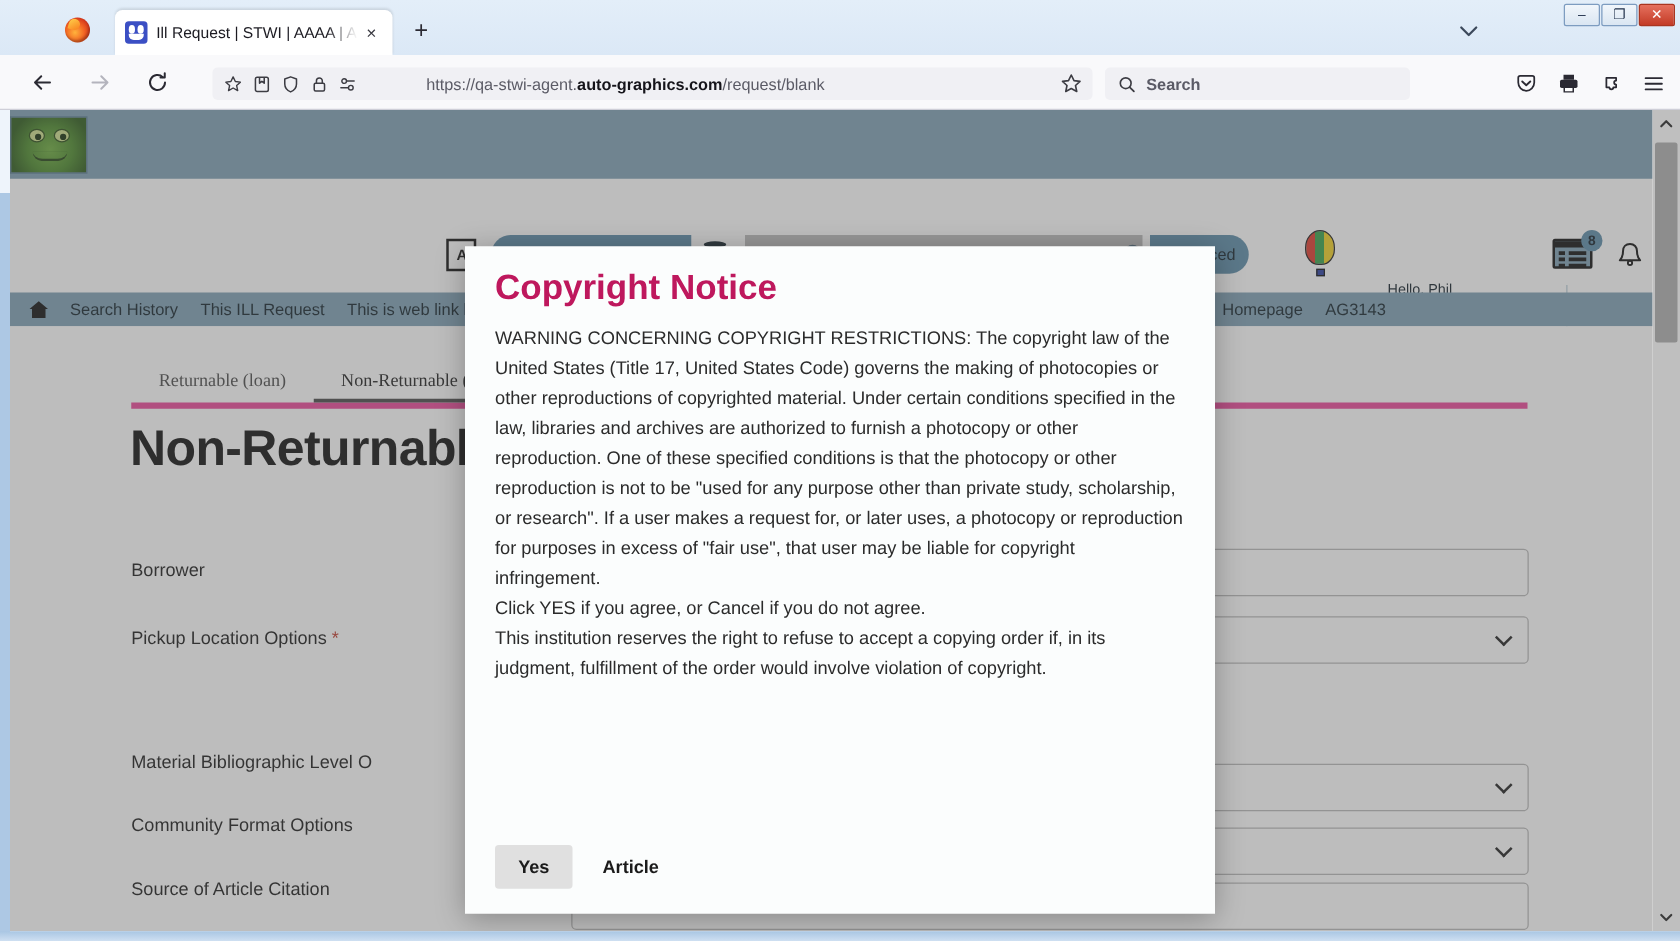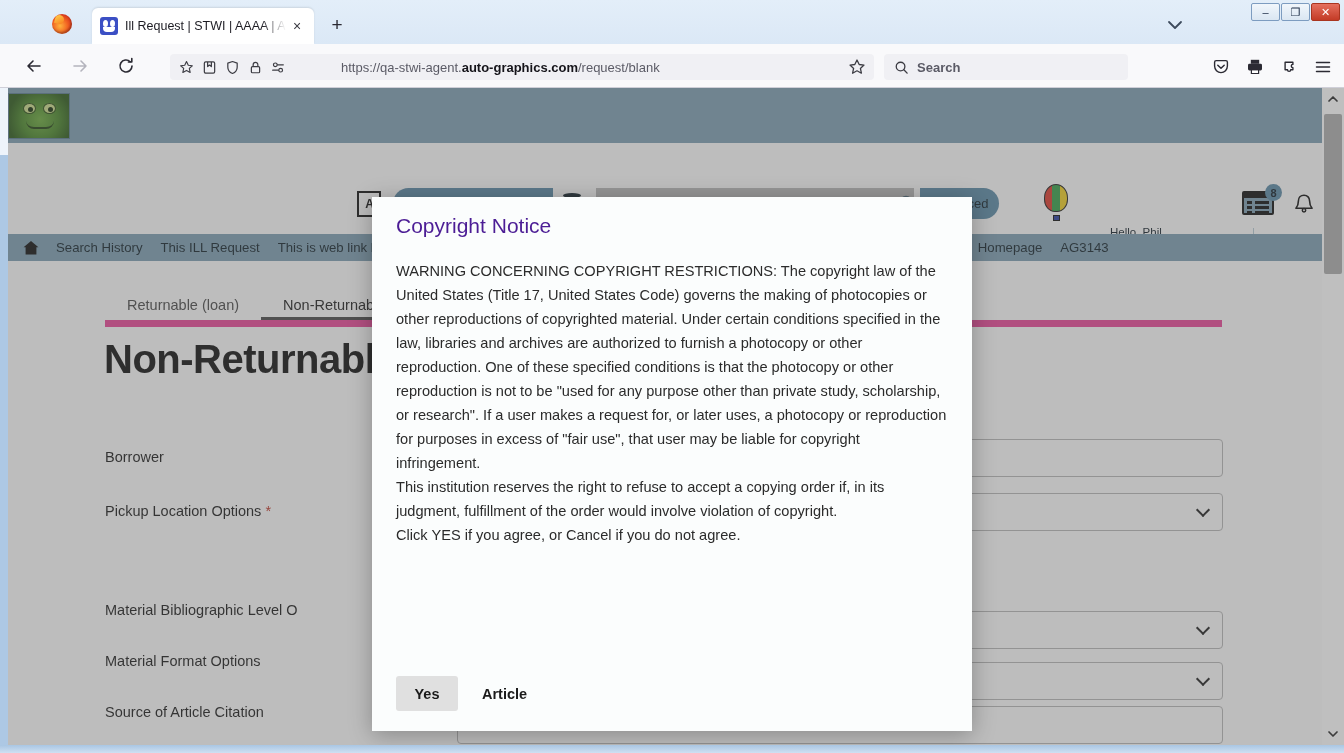--- a/index.html
+++ b/index.html
@@ -263,22 +263,23 @@
 
   
   #content {
     position:absolute; left:0; top:173px; width:1322px; height:484px;
     background:#fff;
   }
   #contentinner { position:absolute; inset:0; }
 
   #tabs {
     position:absolute; left:105px; top:30px; width:1117px; height:36px;
-    border-bottom:7px solid #ec4899;
+    border-bottom:5px solid #ec4899;
     display:flex;
+    font-family:Liberation Serif, serif;
   }
   .ptab {
     padding: 6px 22px 10px; font-size:14.5px; color:#4b4b4b;
   }
   .ptab.active { color:#222; border-bottom:3px solid #4a4a4a; }
 
   #pagetitle {
     position:absolute; left:104px; top:76px;
     font-size:40px; font-weight:700; color:#111; letter-spacing:-.5px;
   }
@@ -309,21 +310,21 @@
   }
 
   
   #modal {
     position:absolute; left:372px; top:109px; width:600px; height:534px;
     background:#fbfdfd; z-index:50;
     box-shadow: 0 4px 22px rgba(0,0,0,.28);
   }
   #modaltitle {
     position:absolute; left:24px; top:17px;
-    font-size:21px; font-weight:400; color:#4c1d95;
+    font-size:28px; font-weight:700; color:#be185d;
   }
   #modalbody {
     position:absolute; left:24px; top:62px; width:552px;
     font-size:14.6px; line-height:24px; color:#2b2b2b;
   }
   #modalbody p { margin:0; }
   #modalbtns { position:absolute; left:24px; top:479px; display:flex; align-items:center; gap:14px;font-weight:bold; }
   #yesbtn {
     width:62px; height:35px; background:#e0e0e0; border-radius:3px;
     display:flex;align-items:center;justify-content:center;
@@ -602,21 +603,21 @@
           <div class="flabel"><span>Pickup Location Options</span> <span class="req">*</span></div>
           <div class="fctl sel" style="top:-10px"></div>
         </div>
 
         <div class="frow" style="top:341px">
           <div class="flabel">Material Bibliographic Level O</div>
           <div class="fctl sel" style="top:9px"></div>
         </div>
 
         <div class="frow" style="top:392px">
-          <div class="flabel">Material Format Options</div>
+          <div class="flabel">Community Format Options</div>
           <div class="fctl sel" style="top:9px"></div>
         </div>
 
         <div class="frow" style="top:443px">
           <div class="flabel">Source of Article Citation</div>
           <div class="fctl" style="top:2px"></div>
         </div>
 
         <div class="frow" style="top:497px">
           
@@ -625,22 +626,22 @@
 
       </div>
     </div>
 
     <div id="dim"></div>
 
     <div id="modal">
       <div id="modaltitle">Copyright Notice</div>
       <div id="modalbody">
         <p>WARNING CONCERNING COPYRIGHT RESTRICTIONS: The copyright law of the United States (Title 17, United States Code) governs the making of photocopies or other reproductions of copyrighted material. Under certain conditions specified in the law, libraries and archives are authorized to furnish a photocopy or other reproduction. One of these specified conditions is that the photocopy or other reproduction is not to be "used for any purpose other than private study, scholarship, or research". If a user makes a request for, or later uses, a photocopy or reproduction for purposes in excess of "fair use", that user may be liable for copyright infringement.</p>
+        <p>Click YES if you agree, or Cancel if you do not agree.</p>
         <p>This institution reserves the right to refuse to accept a copying order if, in its judgment, fulfillment of the order would involve violation of copyright.</p>
-        <p>Click YES if you agree, or Cancel if you do not agree.</p>
       </div>
       <div id="modalbtns">
         <div id="yesbtn">Yes</div>
         <div id="cancellink">Article</div>
       </div>
     </div>
 
     <div id="pagescroll">
       <div class="arr up">
         <svg width="12" height="10" viewBox="0 0 12 10">

